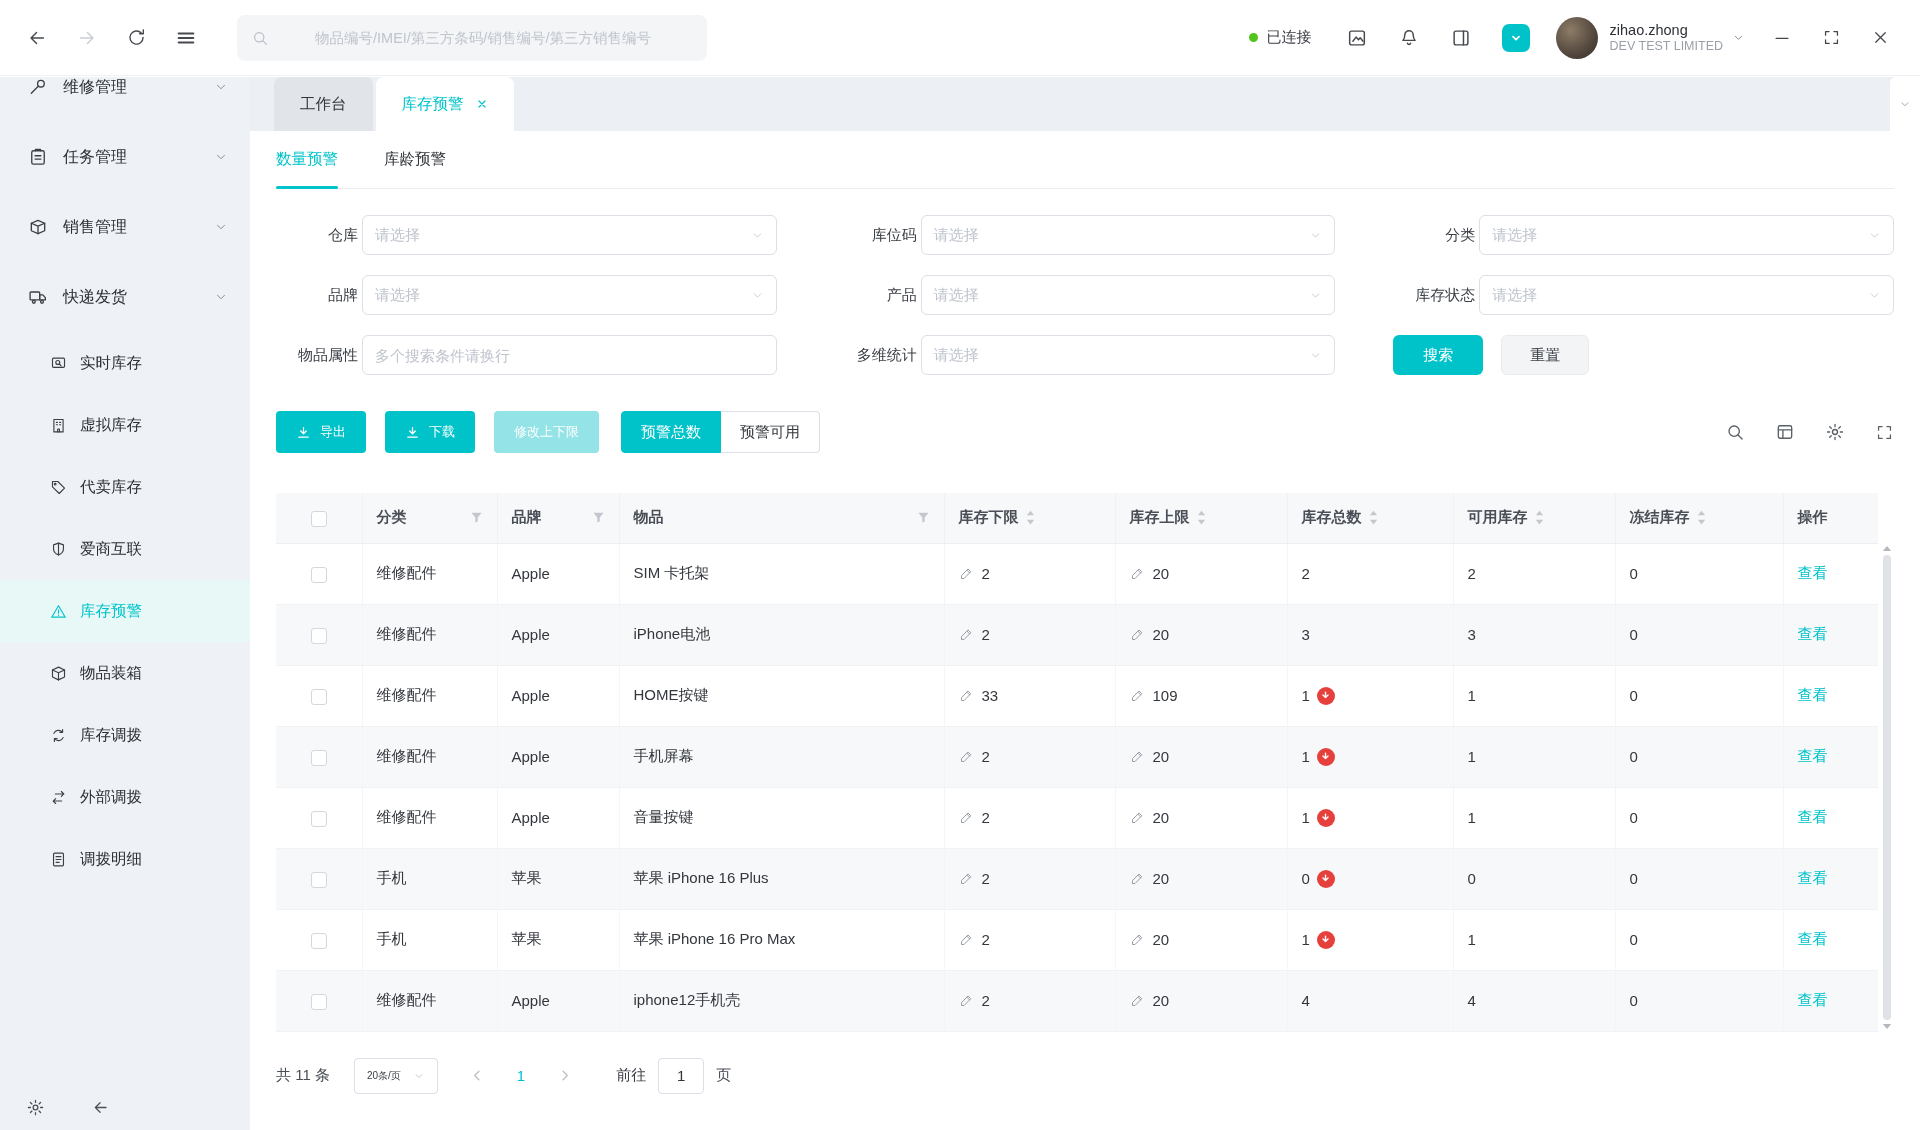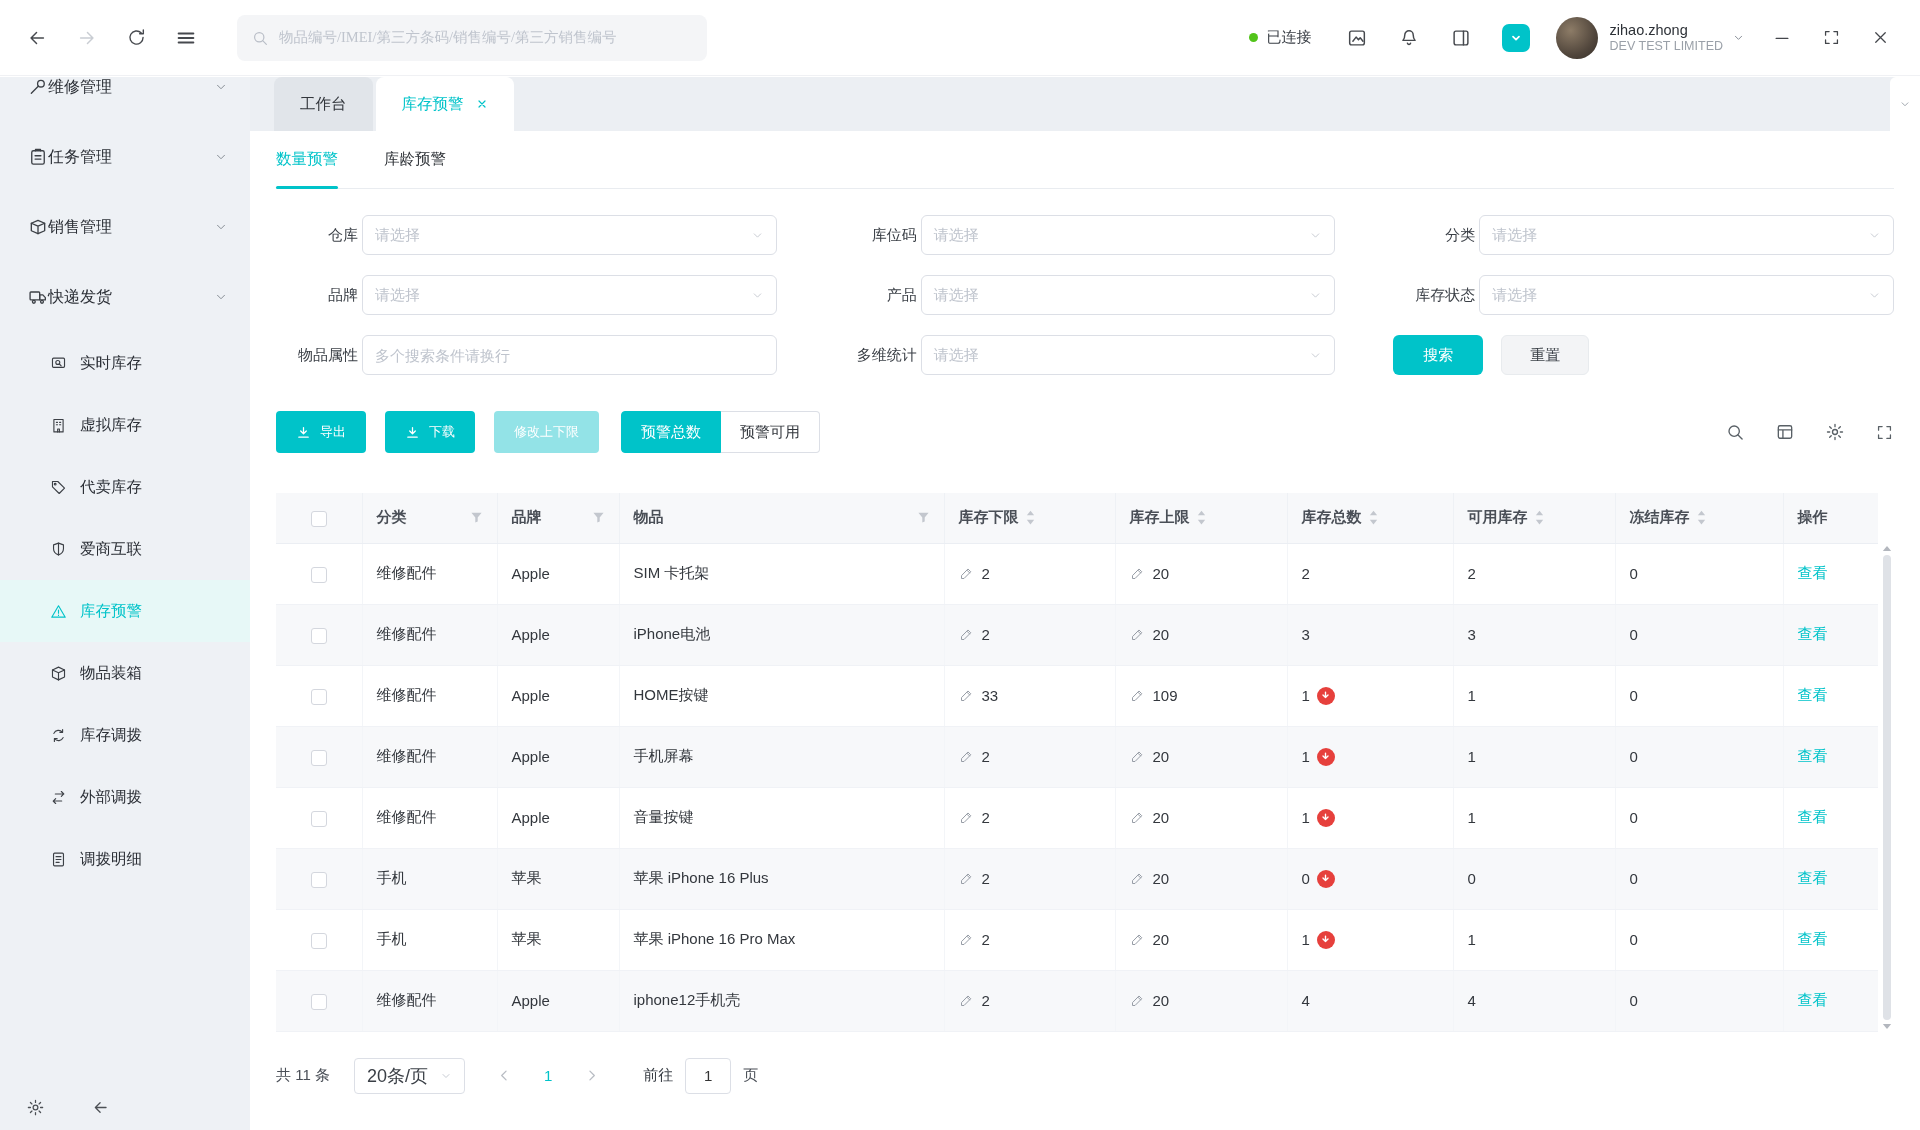--- a/index.html
+++ b/index.html
@@ -15,39 +15,39 @@
   html,body{width:1920px;height:1130px;overflow:hidden;background:#fff;
     font-family:"Liberation Sans","DejaVu Sans",sans-serif;color:#333;font-size:15px;}
   svg.sv{fill:none;stroke:currentColor;stroke-width:1.6;stroke-linecap:round;stroke-linejoin:round;display:block;}
   svg.fl{fill:currentColor;stroke:none;display:block;}
 
   
   .topbar{height:76px;display:flex;align-items:center;padding:0 30px 0 26px;background:#fff;border-bottom:1px solid #f0f1f4;position:relative;z-index:5;}
   .nav-icons{display:flex;align-items:center;gap:28px;color:#46494e;}
   .nav-icons .dim{color:#c9cdd3;}
   .search-box{margin-left:40px;width:470px;height:46px;background:#f4f5f7;border-radius:8px;display:flex;align-items:center;padding:0 14px;gap:10px;color:#b9bec7;}
-  .search-box input{border:none;background:transparent;outline:none;flex:1;font-size:14.5px;color:#333;font-family:Liberation Serif, serif;}
+  .search-box input{border:none;background:transparent;outline:none;flex:1;font-size:14.5px;color:#333;font-family:Liberation Sans, sans-serif;margin-left:36px;}
   .search-box input::placeholder{color:var(--ph);}
   .topbar-right{margin-left:auto;display:flex;align-items:center;}
   .conn{display:flex;align-items:center;gap:9px;color:#3a3f46;font-size:15px;margin-right:34px;}
   .dot{width:9px;height:9px;border-radius:50%;background:var(--success);}
   .tb-ic{color:#46494e;margin-right:30px;display:flex;cursor:pointer;}
   .teal-chip{width:28px;height:28px;border-radius:7px;background:var(--accent);display:flex;align-items:center;justify-content:center;margin-right:26px;cursor:pointer;}
   .avatar{width:42px;height:42px;border-radius:50%;background:radial-gradient(circle at 35% 32%,#8d7c67,#51463c 62%,#352e28);margin-right:12px;cursor:pointer;flex:none;}
   .userinfo{line-height:1.25;margin-right:8px;}
   .userinfo .uname{font-size:14.5px;color:#2d3137;}
   .userinfo .uorg{font-size:12.5px;color:#9aa0a8;}
   .uchev{color:#8a9099;margin-right:26px;display:flex;cursor:pointer;}
   .win{display:flex;align-items:center;gap:30px;color:#43464b;}
   .win span{display:flex;cursor:pointer;}
 
   
   .sidebar{position:absolute;top:77px;left:0;bottom:0;width:250px;background:var(--sbbg);overflow:hidden;}
   .menu{margin-top:-25px;}
-  .menu-item{height:70px;display:flex;align-items:center;padding:0 22px 0 28px;color:#2b2f36;font-size:16px;cursor:pointer;}
+  .menu-item{height:70px;display:flex;align-items:center;padding:0 22px 0 28px;gap:15px;color:#2b2f36;font-size:16px;cursor:pointer;}
   .mi-icon{color:#3c4046;display:flex;flex:none;}
   .mi-chev{margin-left:auto;color:#80868e;display:flex;}
   .submenu-item{height:62px;display:flex;align-items:center;padding-left:50px;gap:13px;color:#2b2f36;font-size:15.5px;cursor:pointer;}
   .submenu-item .mi-icon{color:#3c4046;}
   .submenu-item.active{background:#e7f8f7;color:var(--accent);}
   .submenu-item.active .mi-icon{color:var(--accent);}
   .sb-bottom{position:absolute;left:0;right:0;bottom:0;height:46px;display:flex;align-items:center;padding:0 26px;gap:46px;color:#4c5055;}
   .sb-bottom span{display:flex;cursor:pointer;}
 
   
@@ -102,21 +102,21 @@
   .pencil{color:#979da6;display:flex;cursor:pointer;}
   .cell-num{display:flex;align-items:center;}
   .badge{width:18px;height:18px;border-radius:50%;background:var(--danger);display:inline-flex;align-items:center;justify-content:center;margin-left:7px;flex:none;}
   .link{color:var(--accent);cursor:pointer;text-decoration:none;}
   .vscroll{position:absolute;top:51px;right:0;bottom:1px;width:14px;display:flex;flex-direction:column;align-items:center;padding:1px 0;}
   .vs-arrow{color:#b3b7be;display:flex;cursor:pointer;}
   .vs-thumb{flex:1;width:8px;background:#dfe2e7;border-radius:4px;margin:3px 0;cursor:pointer;}
 
   
   .pagination{margin:26px 26px 0;display:flex;align-items:center;font-size:15px;color:#4a4f57;}
-  .pg-size{margin-left:24px;height:36px;border:1px solid var(--border);border-radius:4px;display:flex;align-items:center;gap:12px;padding:0 12px;font-size:18px;color:#3a3f46;cursor:pointer;}
+  .pg-size{margin-left:24px;height:36px;border:1px solid var(--border);border-radius:4px;display:flex;align-items:center;gap:12px;padding:0 12px;font-size:10px;color:#3a3f46;cursor:pointer;}
   .pg-size .fchev{color:#b9bec7;display:flex;}
   .pg-arrow{margin-left:32px;color:#b8bcc3;display:flex;cursor:pointer;}
   .pg-num{margin-left:32px;color:var(--accent);cursor:pointer;}
   .pg-goto{margin-left:44px;color:#3a3f46;}
   .pg-input{width:46px;height:36px;border:1px solid var(--border);border-radius:4px;text-align:center;font-size:15px;margin:0 12px;outline:none;font-family:inherit;color:#333;}
 </style>
 </head>
 <body>
 
 <div class="topbar">

